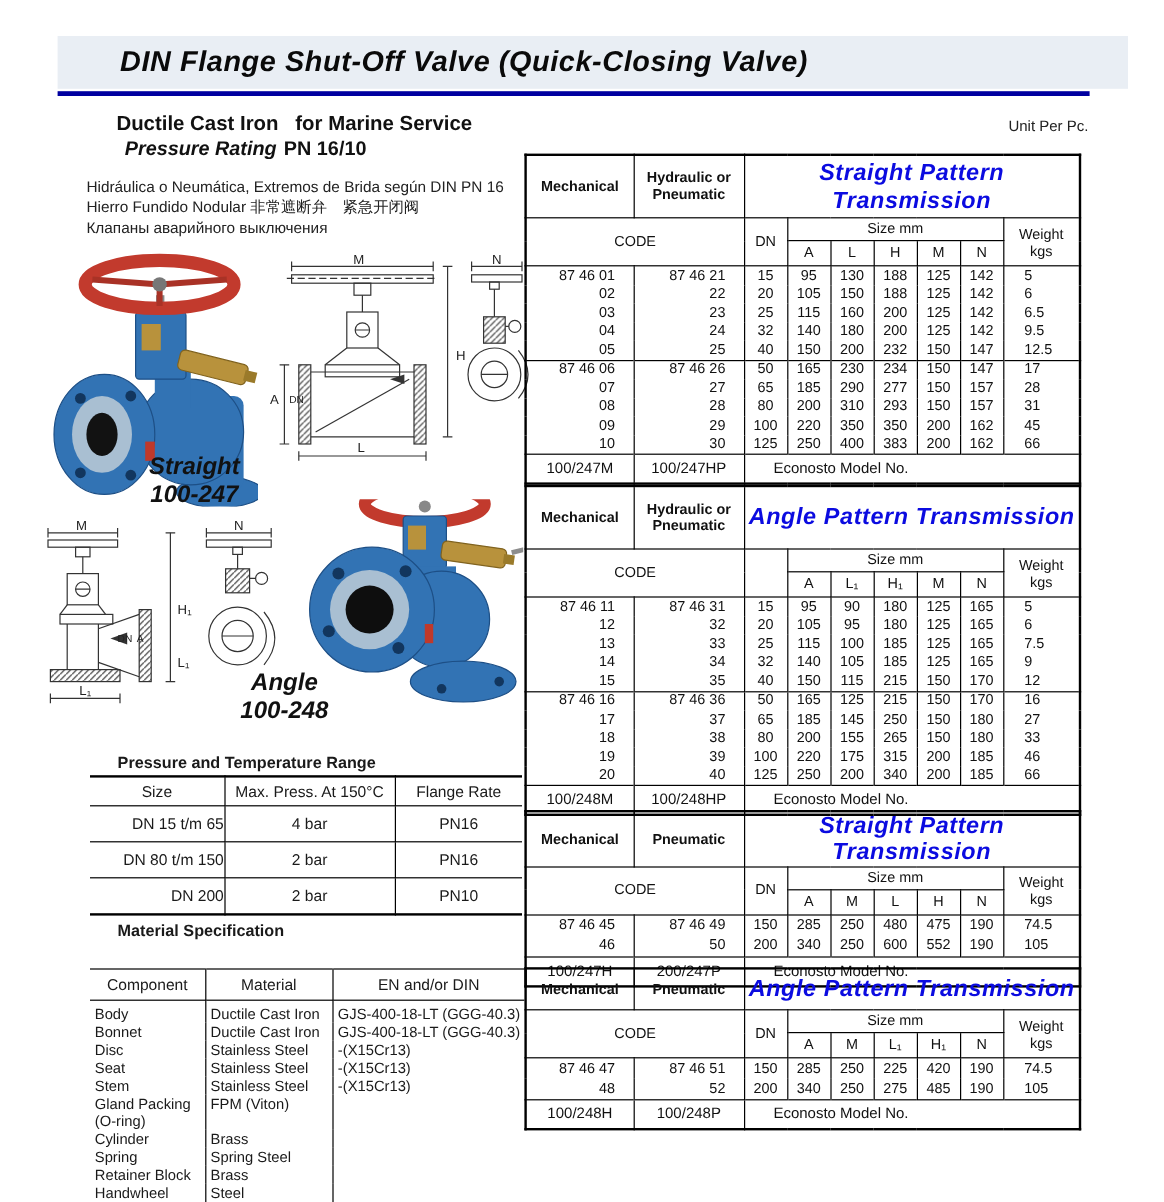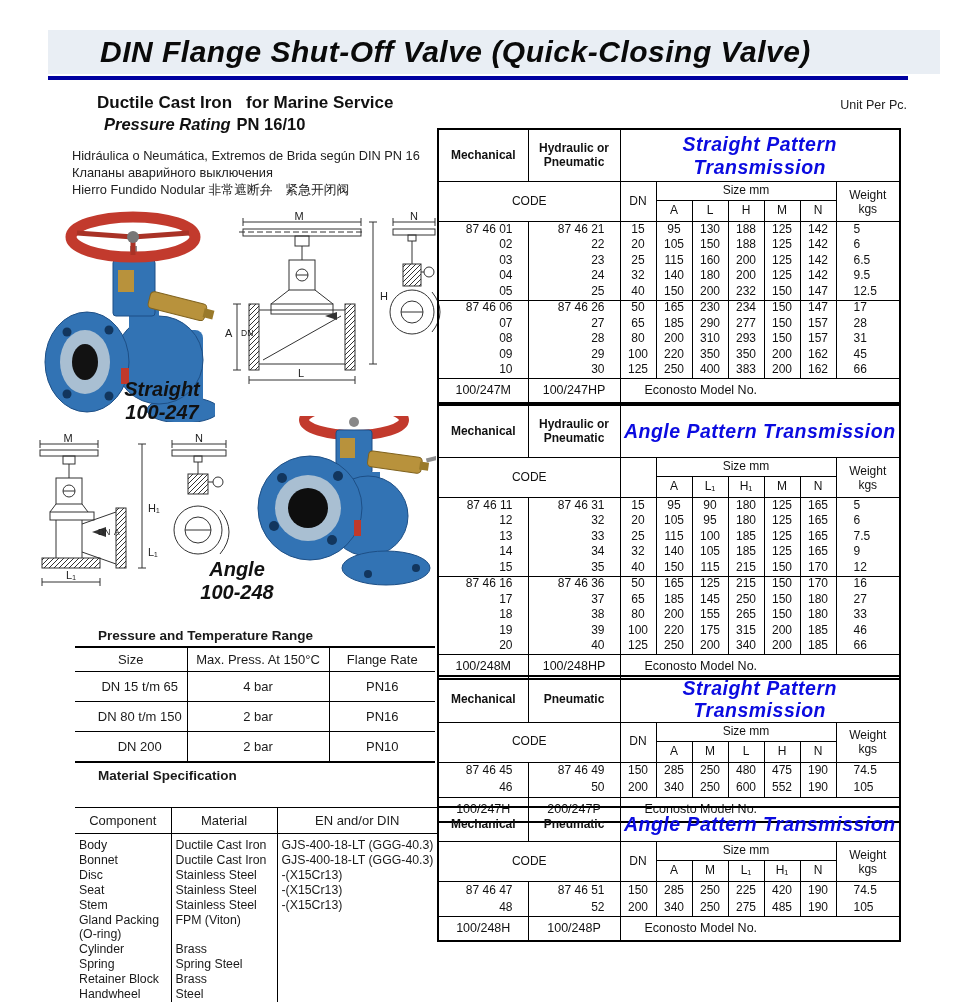--- a/index.html
+++ b/index.html
@@ -1,21 +1,21 @@
 <!DOCTYPE html>
 <html style="--band: #e9eef4; --rule: #0000a0; --blue: #0b0be0; --vblue: #3273b4; --vblued: #1d4f86; --red: #c23a2d; --brass: #b8923c;"><head>
 <meta charset="utf-8">
 <style>
   html,body{margin:0;padding:0;background:#fff;}
   body{width:970px;height:1002px;position:relative;font-family:"Liberation Sans","DejaVu Sans",sans-serif;color:#111;overflow:hidden;}
   .abs{position:absolute;}
 
   
   .band{left:48px;top:30px;width:892px;height:44px;background:var(--band,#e9eef4);display:flex;align-items:center;}
-  .band .ttl-main{font-size:30px;font-weight:bold;font-style:italic;letter-spacing:.5px;padding-left:52px;color:#0a0a0a;white-space:nowrap;}
+  .band .ttl-main{font-size:24px;font-weight:bold;font-style:italic;letter-spacing:.5px;padding-left:52px;color:#0a0a0a;white-space:nowrap;}
   .rule{left:48px;top:76px;width:860px;height:4px;background:var(--rule,#0000a0);}
 
   .unit-note{top:98px;left:700px;width:207px;text-align:right;font-size:12.5px;color:#222;}
 
   
   .intro1{left:97px;top:93px;font-size:17px;font-weight:bold;white-space:nowrap;}
   .intro1 .sep{display:inline-block;width:14px;}
   .intro2{left:104px;top:115px;font-size:16.5px;font-weight:bold;white-space:nowrap;}
   .intro2 .it{font-style:italic;padding-right:6px;}
   .desc{left:72px;top:147px;width:375px;font-size:12.8px;line-height:17px;color:#222;}
@@ -26,21 +26,21 @@
   
   .sect-title{font-size:13.5px;font-weight:bold;color:#1a1a1a;margin-left:23px;}
   table.lt{border-collapse:collapse;table-layout:fixed;font-size:13px;color:#1a1a1a;}
   table.lt th{font-weight:normal;}
   table.press{width:360px;border-top:2px solid #000;border-bottom:2px solid #000;}
   table.press th,table.press td{border:1px solid #000;height:29px;padding:0;}
   table.press th{height:23px;font-size:13px;}
   table.press th:first-child,table.press td:first-child{border-left:none;}
   table.press th:last-child,table.press td:last-child{border-right:none;}
   table.press td{text-align:center;}
-  table.press td.l{text-align:center;padding-left:18px;}
+  table.press td.l{text-align:right;padding-left:18px;}
   table.mat{width:362px;border-top:1.6px solid #000;border-bottom:2px solid #000;}
   table.mat th{border:1px solid #000;border-top:none;height:23px;font-size:13px;}
   table.mat th:first-child{border-left:none;}
   table.mat th:last-child{border-right:none;}
   table.mat td{border-left:1px solid #000;border-top:none;border-bottom:none;font-size:12.3px;line-height:14px;vertical-align:top;padding:1px 2px 0 4px;}
   table.mat td:first-child{border-left:none;margin-top:40px;}
   table.mat tbody tr:first-child td{padding-top:4px;}
   table.mat tbody tr:last-child td{padding-bottom:5px;}
 
   
@@ -77,22 +77,22 @@
 <div class="abs unit-note">Unit Per Pc.</div>
 
 <div class="abs intro1">
   <span>Ductile Cast Iron</span><span class="sep"></span><span>for Marine Service</span>
 </div>
 <div class="abs intro2">
   <span class="it">Pressure Rating</span><span>PN 16/10</span>
 </div>
 <div class="abs desc" id="desc">
     <div>Hidráulica o Neumática, Extremos de Brida según DIN PN 16</div>
+    <div>Hierro Fundido Nodular 非常遮断弁　紧急开闭阀</div>
     <div>Клапаны аварийного выключения</div>
-    <div>Hierro Fundido Nodular 非常遮断弁　紧急开闭阀</div>
   </div>
 
 <svg class="abs" style="left:33px;top:210px;" width="182" height="212" viewBox="0 0 182 212">
   <ellipse cx="150" cy="200" rx="36" ry="13" style="fill:var(--vblue,#3273b4);stroke:var(--vblued,#1d4f86)"></ellipse>
   <rect x="118" y="120" width="52" height="78" rx="8" style="fill:var(--vblue,#3273b4)"></rect>
   <circle cx="126" cy="150" r="44" style="fill:var(--vblue,#3273b4);stroke:var(--vblued,#1d4f86)"></circle>
   <ellipse cx="54" cy="152" rx="42" ry="50" style="fill:var(--vblue,#3273b4);stroke:var(--vblued,#1d4f86)"></ellipse>
   <ellipse cx="52" cy="152" rx="25" ry="32" style="fill:#a9bfd2"></ellipse>
   <ellipse cx="52" cy="152" rx="13" ry="18" style="fill:#121212"></ellipse>
   <circle cx="34" cy="122" r="4.5" style="fill:#12365e"></circle>

